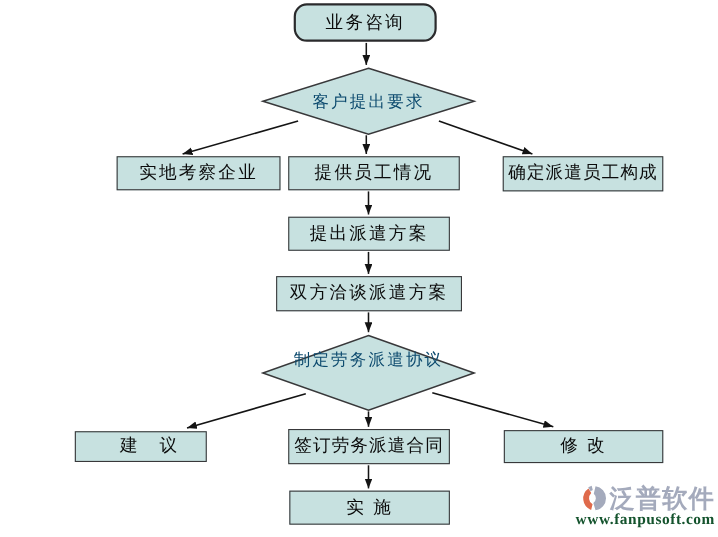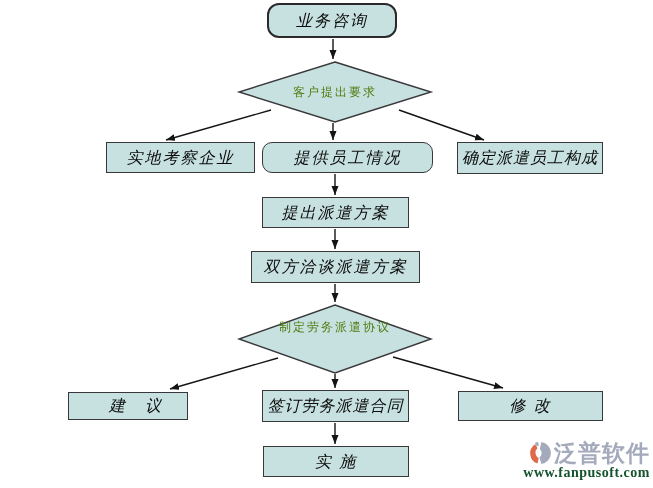--- a/index.html
+++ b/index.html
@@ -4,26 +4,26 @@
 <style>
   html,body{margin:0;padding:0;background:#ffffff;}
   .stage{
     position:relative;width:653px;height:488px;background:#ffffff;
     font-family:"Liberation Sans","DejaVu Sans",sans-serif;overflow:hidden;
   }
   .overlay{position:absolute;left:0;top:0;z-index:1;}
   .node{
     position:absolute;z-index:2;display:flex;align-items:center;justify-content:center;
     background:#c7e1e0;border:1.5px solid #38383a;box-sizing:border-box;
-    font-size:16px;letter-spacing:2px;color:#0b0b0b;line-height:1;white-space:nowrap;font-style:italic;
+    font-size:16px;letter-spacing:2px;color:#0b0b0b;line-height:1;white-space:nowrap;
   }
   .node.rounded{border:2px solid #2a2a2c;border-radius:12px;}
   .dlabel{
     position:absolute;z-index:2;display:flex;align-items:center;justify-content:center;
-    font-size:12px;letter-spacing:2px;color:#4d7c0f;line-height:1;white-space:nowrap;
+    font-size:15px;letter-spacing:2px;color:#0c4a6e;line-height:1;white-space:nowrap;
     background:transparent;
   }
   .watermark{position:absolute;right:3px;bottom:8px;z-index:3;text-align:right;}
   .wm-row{display:flex;align-items:center;justify-content:flex-end;gap:2px;}
   .wm-logo svg{display:block;}
   .wm-brand{
     font-size:23px;font-weight:bold;color:#a4aabc;letter-spacing:1px;line-height:1;
   }
   .wm-url{
     font-family:"Liberation Serif","DejaVu Serif",serif;font-weight:bold;
@@ -57,21 +57,21 @@
       <line x1="335" y1="374" x2="335" y2="388" marker-end="url(#arw)"></line>
       <line x1="393" y1="357" x2="503" y2="388" marker-end="url(#arw)"></line>
       <line x1="335" y1="423" x2="335" y2="444" marker-end="url(#arw)"></line>
     </g>
   </svg>
 
   <div class="node rounded" style="left:267px;top:3px;width:130px;height:35px;">业务咨询</div>
 
   <div class="node" style="left:78px;top:142px;width:149px;height:31px;margin-left:28px;">实地考察企业</div>
 
-  <div class="node" style="left:262px;top:142px;width:171px;height:31px;border-radius:10px;">提供员工情况</div>
+  <div class="node" style="left:262px;top:142px;width:156px;height:31px;">提供员工情况</div>
 
   <div class="node" style="left:457px;top:142px;width:146px;height:32px;letter-spacing:1px;">确定派遣员工构成</div>
 
   <div class="node" style="left:262px;top:197px;width:147px;height:31px;text-align:center;">提出派遣方案</div>
 
   <div class="node" style="left:251px;top:251px;width:169px;height:32px;">双方洽谈派遣方案</div>
 
   <div class="node" style="left:68px;top:392px;width:120px;height:28px;padding-left:16px;">建　议</div>
 
   <div class="node" style="left:262px;top:390px;width:147px;height:32px;letter-spacing:1px;">签订劳务派遣合同</div>

